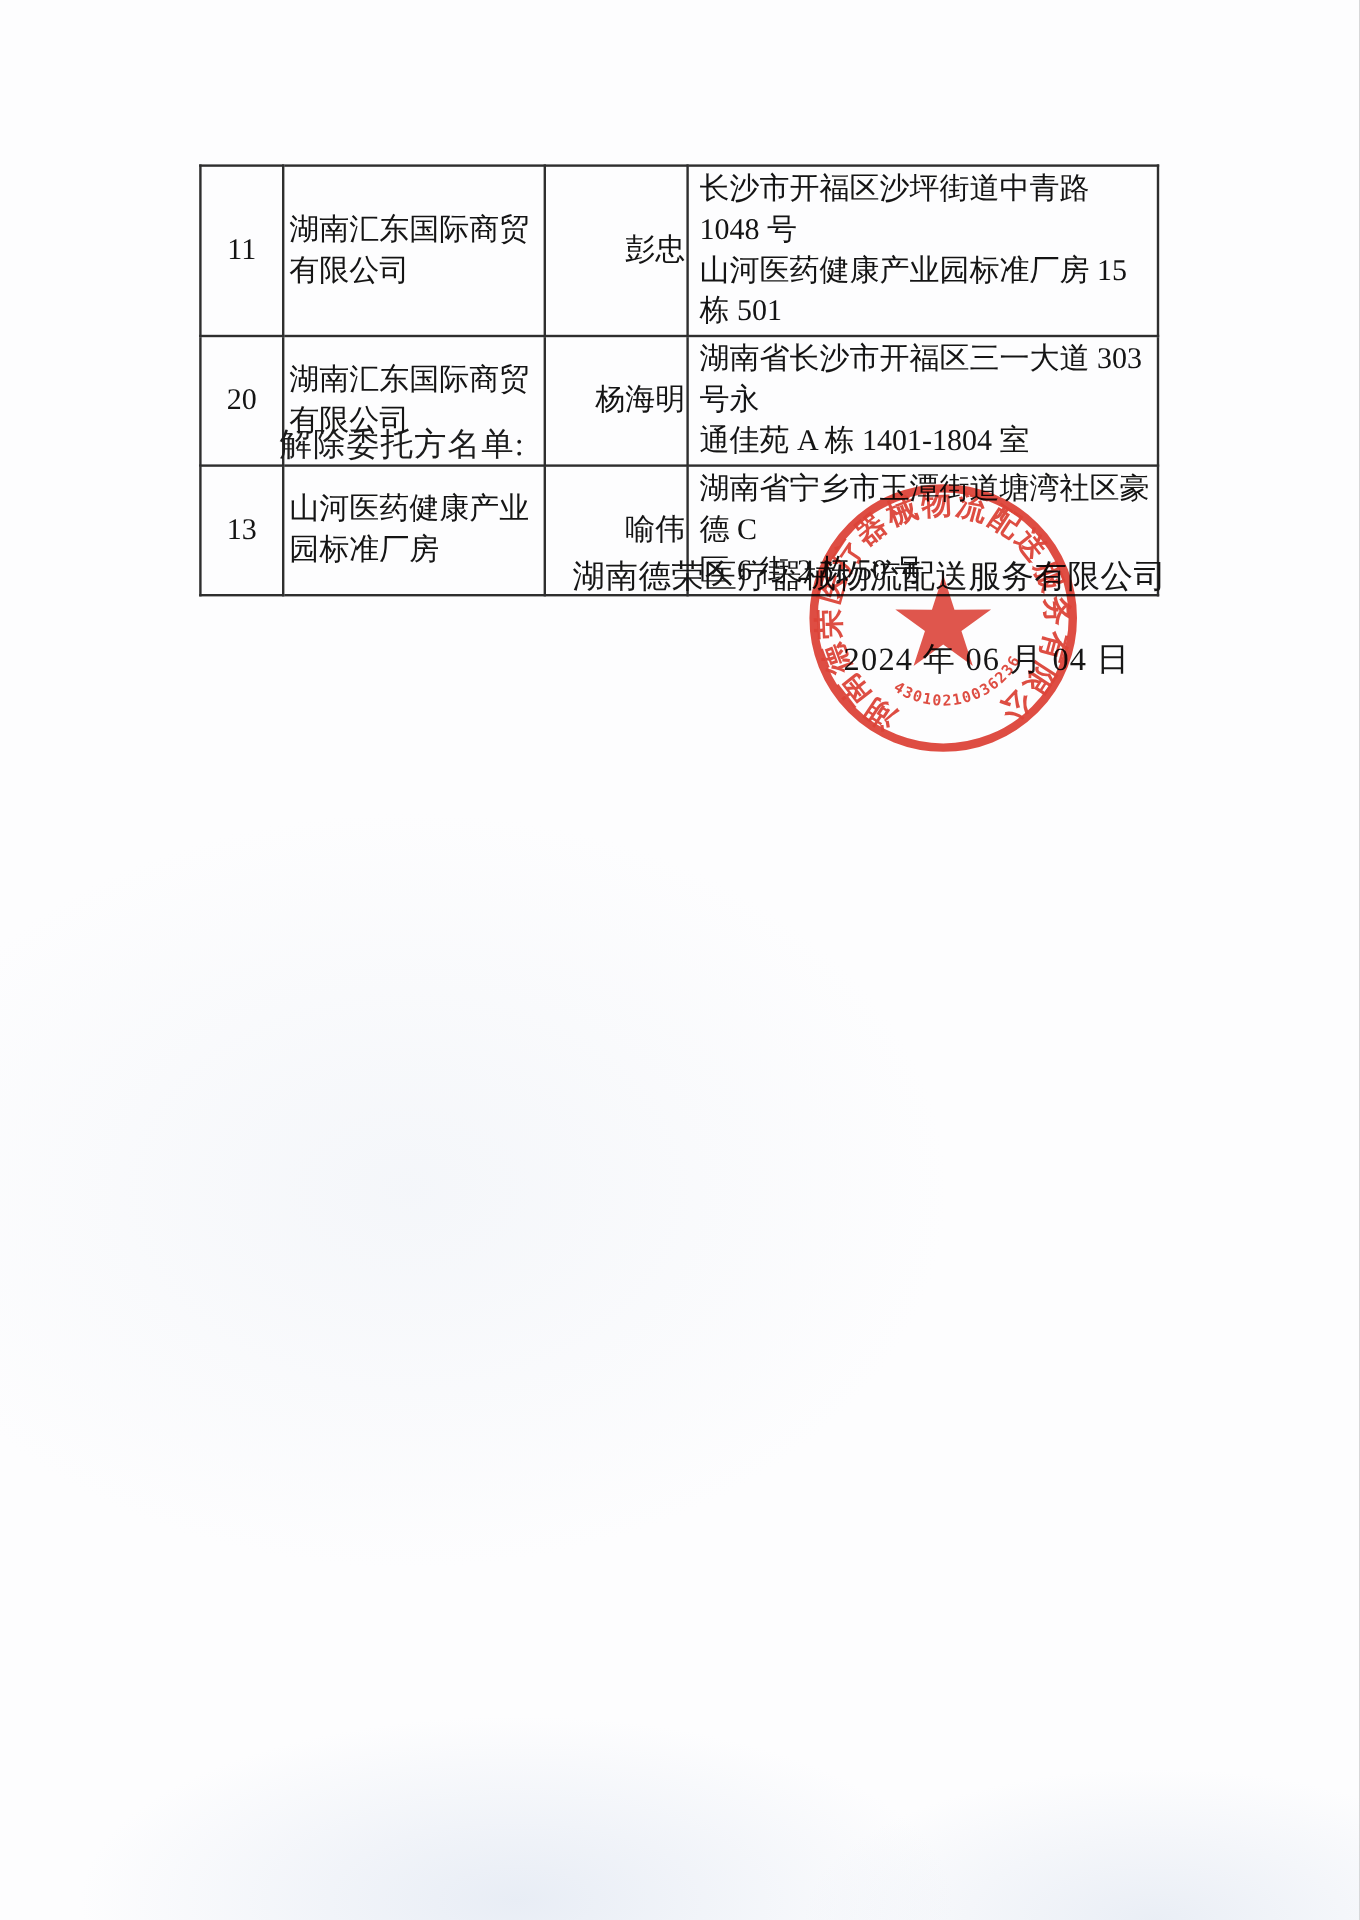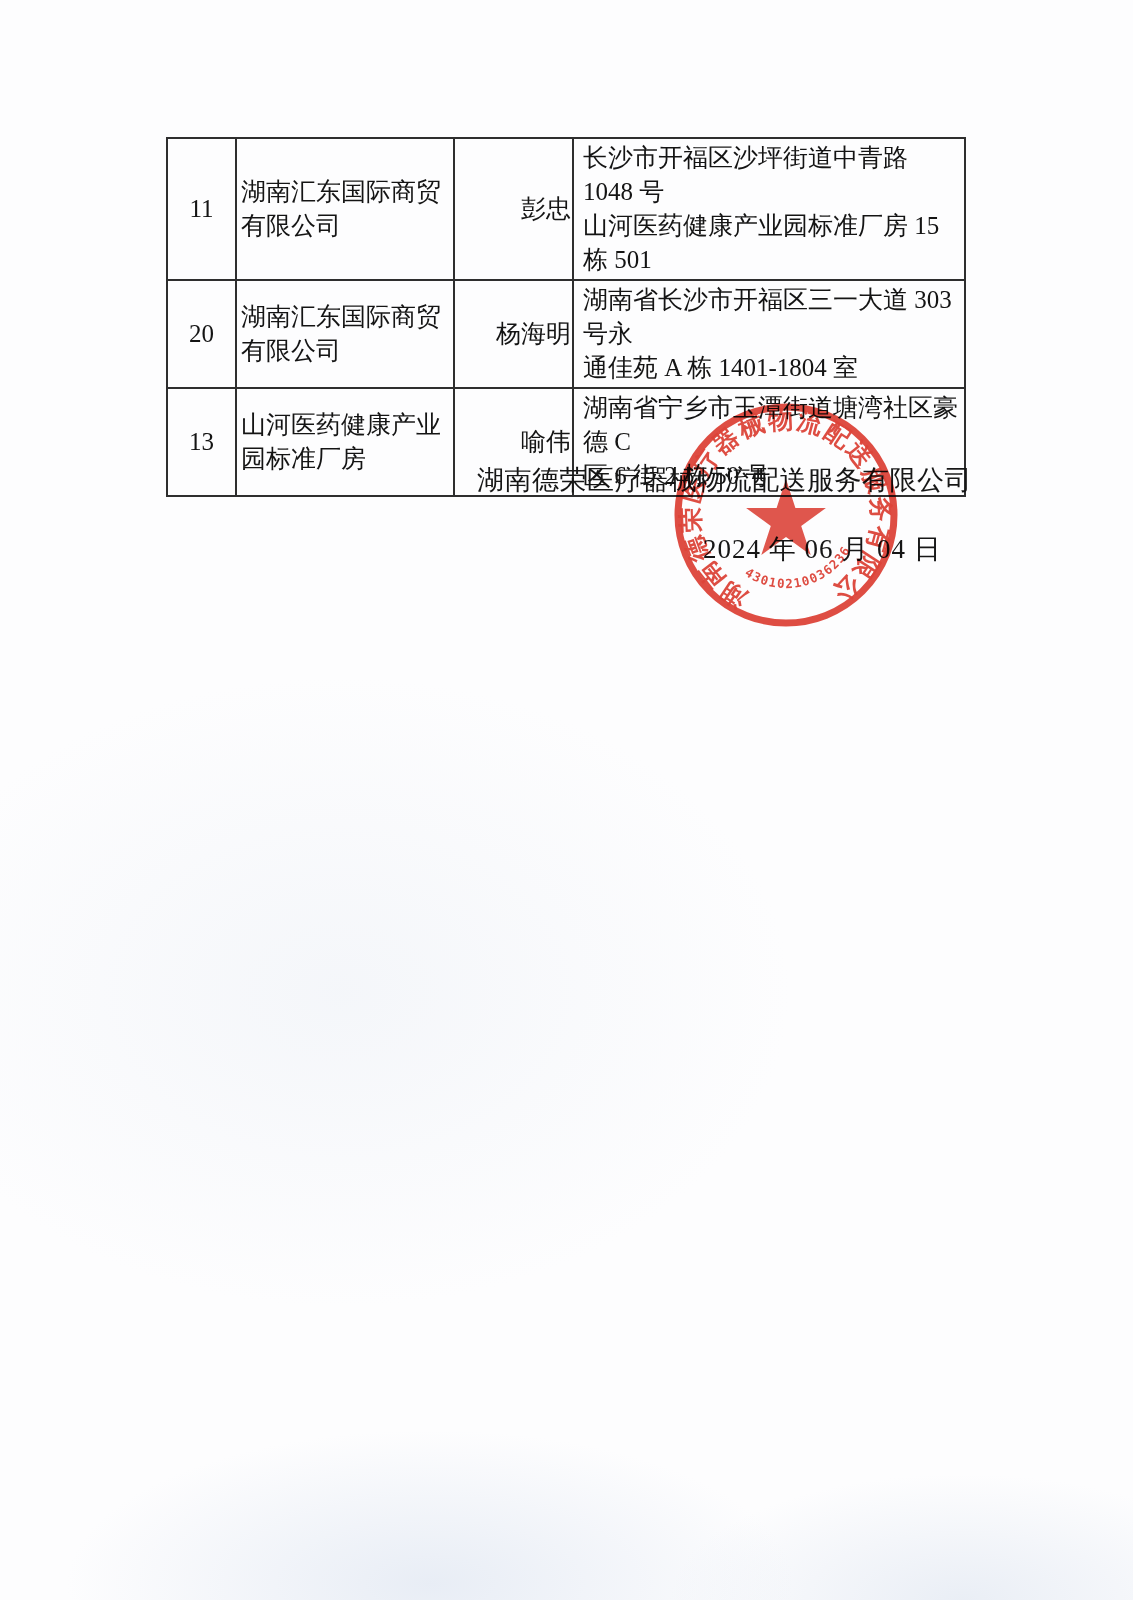--- a/index.html
+++ b/index.html
@@ -79,20 +79,21 @@
       <tr class="r">
         <td class="c-no">13</td>
         <td class="c-company">山河医药健康产业园标准厂房</td>
         <td class="c-contact">喻伟</td>
         <td class="c-address">湖南省宁乡市玉潭街道塘湾社区豪德 C
 区 6 街 2 栋 50 号</td>
       </tr>
     </tbody>
   </table>
 
+  <div class="section-label">解除委托方名单:</div>
 
   <div class="sig-company">湖南德荣医疗器械物流配送服务有限公司</div>
   <div class="sig-date">2024 年 06 月 04 日</div>
 
   <svg class="stamp" viewBox="0 0 240 240" xmlns="http://www.w3.org/2000/svg">
     <defs>
       <path id="ringPath" d="M 83.2 198.9 A 87 87 0 1 1 163.5 195.3" fill="none"></path>
       <path id="codePath" d="M 78.1 179.8 A 73 73 0 0 0 186.2 150.9" fill="none"></path>
     </defs>
     <circle cx="120" cy="120" r="108" fill="none" stroke="#dc3428" stroke-width="7" opacity="0.95"></circle>

